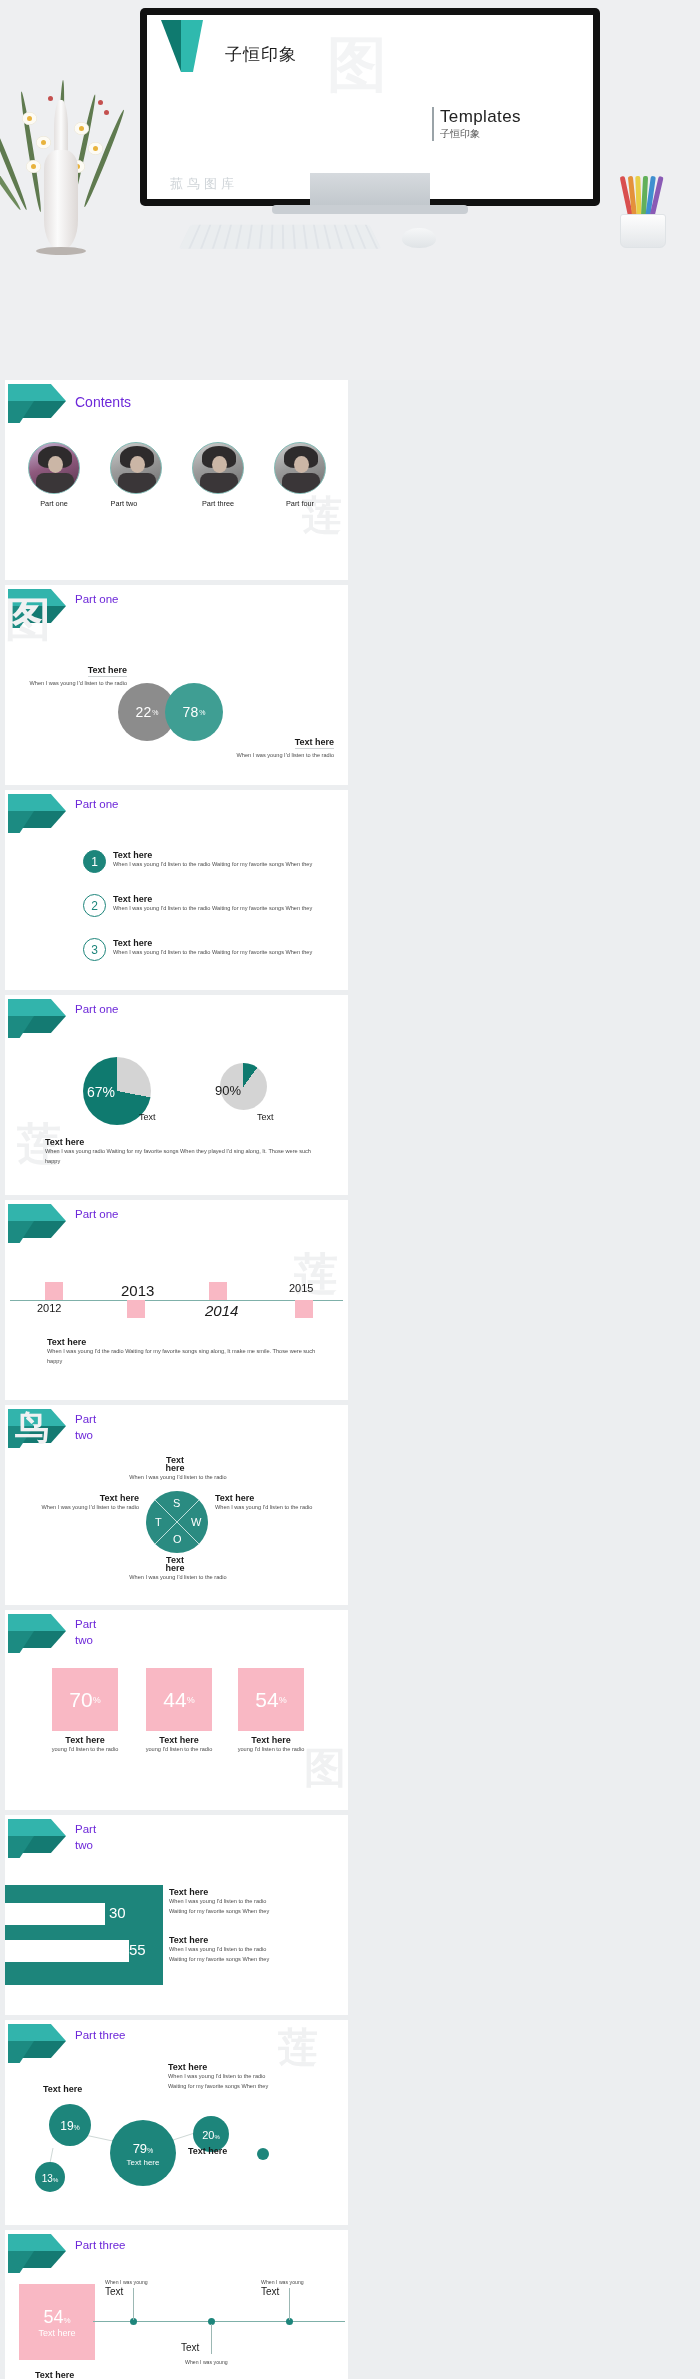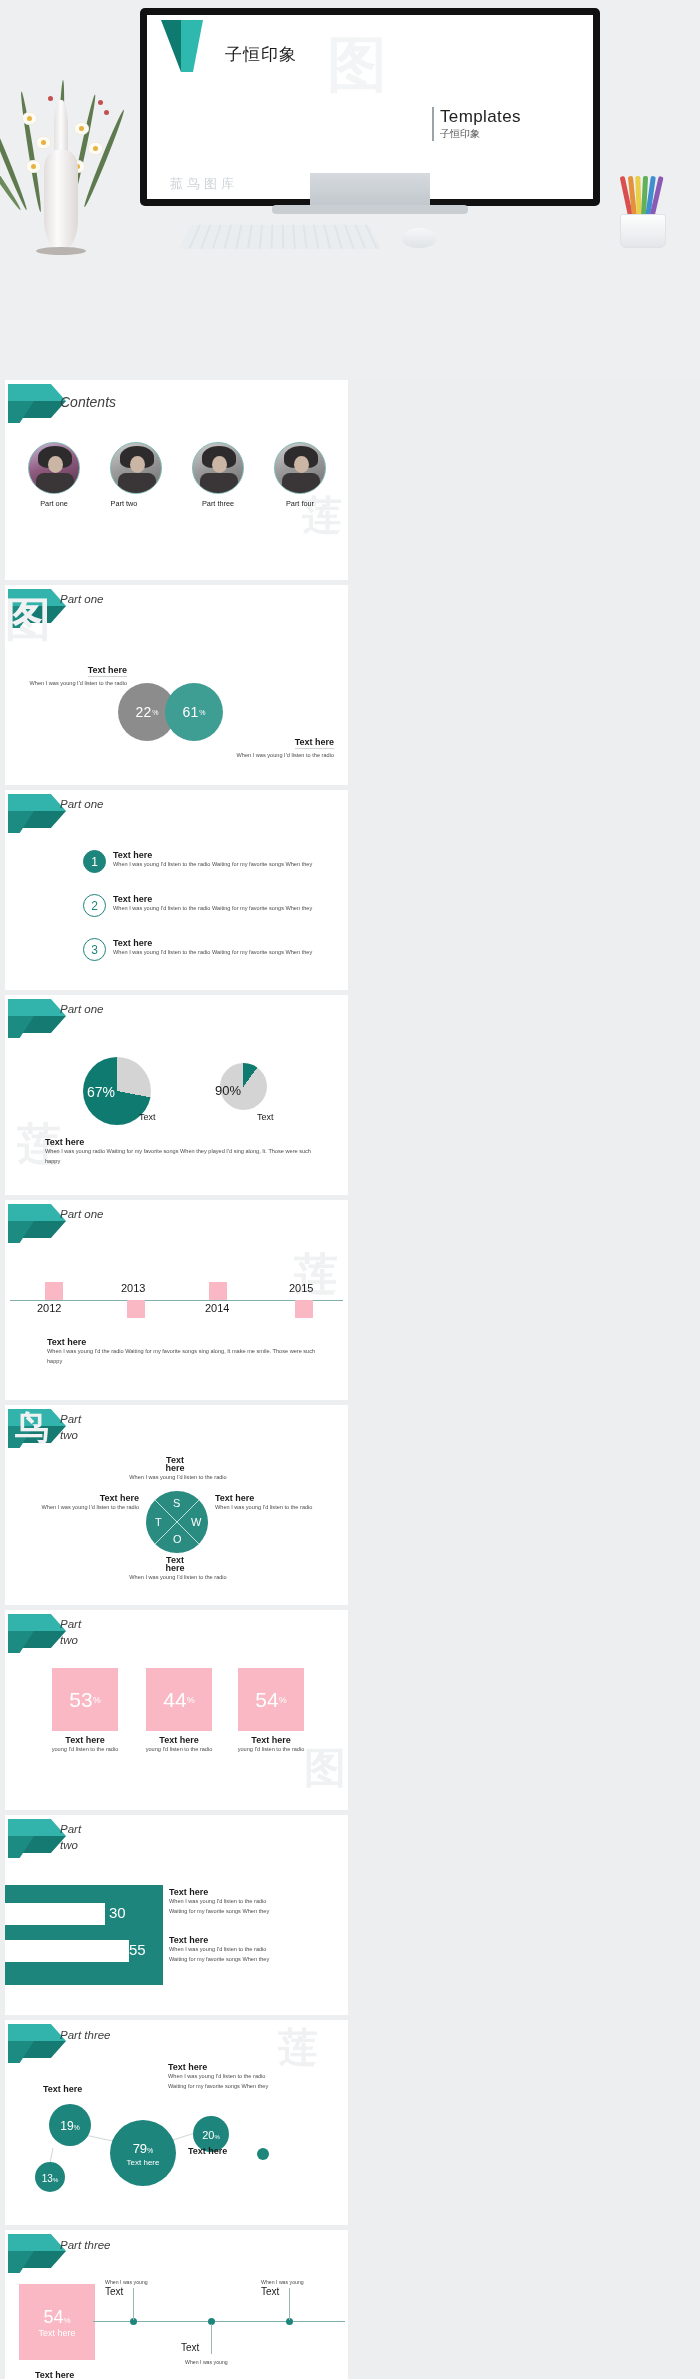--- a/index.html
+++ b/index.html
@@ -53,21 +53,21 @@
   .slide { width:343px; height:200px; background:#fff; position:relative; overflow:hidden; }
   .slide.tall { height:205px; }
 
   
   .ribbon { position:absolute; left:3px; top:4px; width:62px; height:40px; }
   .ribbon .r1, .ribbon .r2 { position:absolute; left:0; width:58px; height:17px; }
   .ribbon .r1 { top:0;  background:#32b4ac; clip-path:polygon(0 0, 74% 0, 100% 100%, 0 100%); }
   .ribbon .r2 { top:17px; background:#147a72; clip-path:polygon(0 0, 100% 0, 74% 100%, 0 100%); }
   .ribbon .r3 { position:absolute; left:0; top:17px; width:26px; height:22px; background:#1c8b82; clip-path:polygon(0 0,100% 0,45% 100%,0 100%); }
 
-  .sl-title { position:absolute; left:55px; top:7px; font-size:11.5px; color:#404040; line-height:1.35; max-width:85px;font-style:italic; }
+  .sl-title { position:absolute; left:70px; top:7px; font-size:11.5px; color:#6d28d9; line-height:1.35; max-width:85px; }
 
   .body-h { font-size:9px; color:#1a1a1a; font-weight:600; }
   .body-p { font-size:5.6px; color:#4c4c4c; line-height:1.75; }
   .body-p.sm { font-size:5.2px; }
   .wmk { position:absolute; color:#f0f1f2; font-weight:bold; pointer-events:none; user-select:none; }
 
   
   .cnt-row { position:absolute; left:16px; top:62px; width:312px; display:flex; gap:16px; }
   .cnt-item { width:66px; text-align:center; }
   .cnt-ph { width:52px; height:52px; border-radius:50%; margin:0 auto; border:1px solid #7fb9b3; overflow:hidden; position:relative;
@@ -229,21 +229,21 @@
       <div class="wmk" style="left:0; top:4px; font-size:46px;">图</div>
       <div style="position:absolute; left:22px; top:74px; width:100px; text-align:right;">
         <div class="body-h" style="border-bottom:.8px solid #cfd4d6; display:inline-block; padding-bottom:1px;">Text here</div>
         <div class="body-p" style="margin-top:2px;">When I was young I'd listen to the radio</div>
       </div>
       <div class="ov-circle" style="left:113px; top:98px; width:58px; height:58px; background:#8c8c8c;">
         <span class="pct-num">22</span>
           <span class="pct-sym">%</span>
       </div>
       <div class="ov-circle" style="left:160px; top:98px; width:58px; height:58px; background:#3f9e93;">
-        <span class="pct-num">61</span>
+        <span class="pct-num">78</span>
           <span class="pct-sym">%</span>
       </div>
       <div style="position:absolute; right:14px; top:146px; width:110px; text-align:right;">
         <div class="body-h" style="border-bottom:.8px solid #cfd4d6; display:inline-block; padding-bottom:1px;">Text here</div>
         <div class="body-p" style="margin-top:2px;">When I was young I'd listen to the radio</div>
       </div>
     </div>
 
     <div class="slide">
       <div class="ribbon">
@@ -308,23 +308,23 @@
           <div class="r1"></div>
           <div class="r2"></div>
           <div class="r3"></div>
         </div>
       <div class="sl-title">Part one</div>
       <div class="wmk" style="right:10px; top:45px; font-size:44px;">莲</div>
       <div class="tl-line" style="left:5px; top:100px; width:333px;"></div>
       <div class="pink" style="position:absolute; left:40px; top:82px; width:18px; height:18px;"></div>
       <div style="position:absolute; left:32px; top:102px; font-size:11px; color:#1a1a1a;">2012</div>
       <div class="pink" style="position:absolute; left:122px; top:100px; width:18px; height:18px;"></div>
-      <div style="position:absolute; left:116px; top:82px; font-size:11px; color:#1a1a1a;">2013</div>
+      <div style="position:absolute; left:116px; top:82px; font-size:15px; color:#1a1a1a;">2013</div>
       <div class="pink" style="position:absolute; left:204px; top:82px; width:18px; height:18px;"></div>
-      <div style="position:absolute; left:200px; top:102px; font-size:11px; color:#1a1a1a;">2014</div>
+      <div style="position:absolute; left:200px; top:102px; font-size:15px; color:#1a1a1a;font-style:italic;">2014</div>
       <div class="pink" style="position:absolute; left:290px; top:100px; width:18px; height:18px;"></div>
       <div style="position:absolute; left:284px; top:82px; font-size:11px; color:#1a1a1a;">2015</div>
       <div style="position:absolute; left:42px; top:137px; width:280px;">
         <div class="body-h">Text here</div>
         <div class="body-p">When I was young I'd the radio Waiting for my favorite songs sing along, It make me smile. Those were such happy</div>
       </div>
     </div>
 
     <div class="slide">
       <div class="ribbon">
@@ -371,21 +371,21 @@
     <div class="slide">
       <div class="ribbon">
           <div class="r1"></div>
           <div class="r2"></div>
           <div class="r3"></div>
         </div>
       <div class="sl-title" style="max-width:34px;">Part two</div>
       <div class="wmk" style="right:2px; top:130px; font-size:42px;">图</div>
 
       <div class="pinkbox pink" style="left:47px; top:58px; width:66px; height:63px;">
-        <span style="font-size:21px;">53</span>
+        <span style="font-size:21px;">70</span>
           <span style="font-size:9px;">%</span>
       </div>
       <div style="position:absolute; left:40px; top:125px; width:80px; text-align:center;">
         <div class="body-h">Text here</div>
         <div class="body-p">young I'd listen to the radio</div>
       </div>
 
       <div class="pinkbox pink" style="left:141px; top:58px; width:66px; height:63px;">
         <span style="font-size:21px;">44</span>
           <span style="font-size:9px;">%</span>

